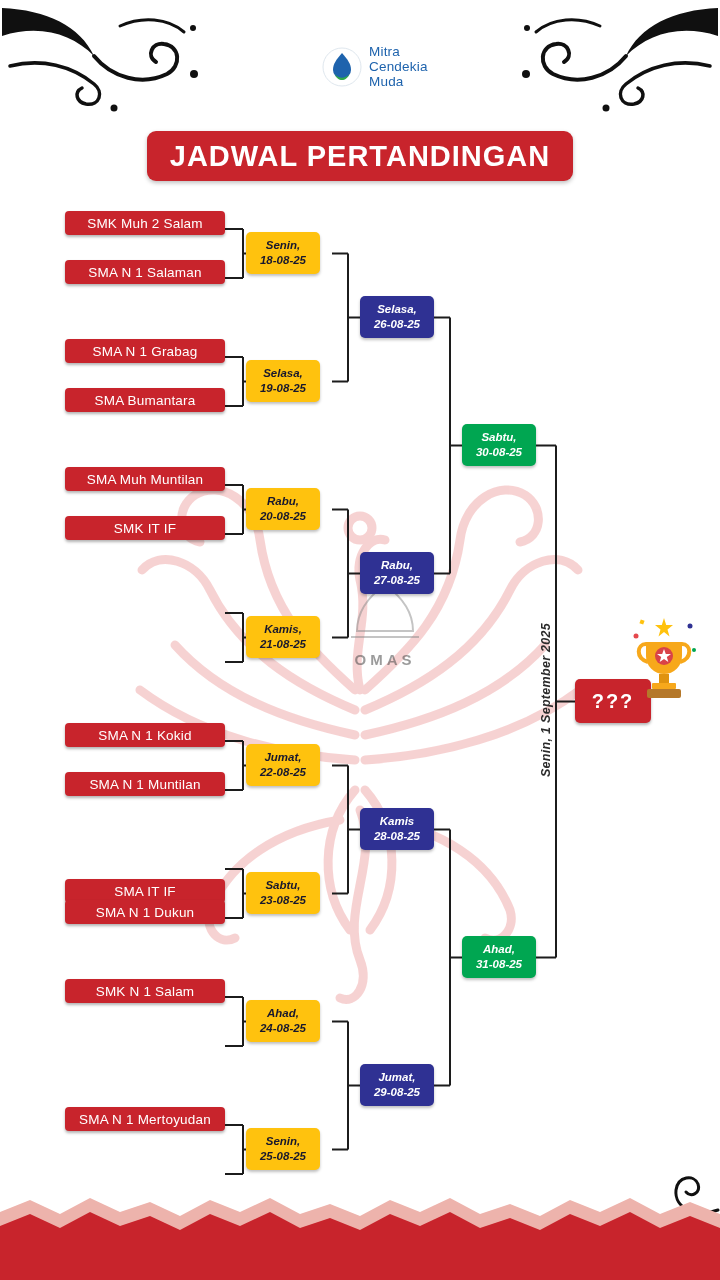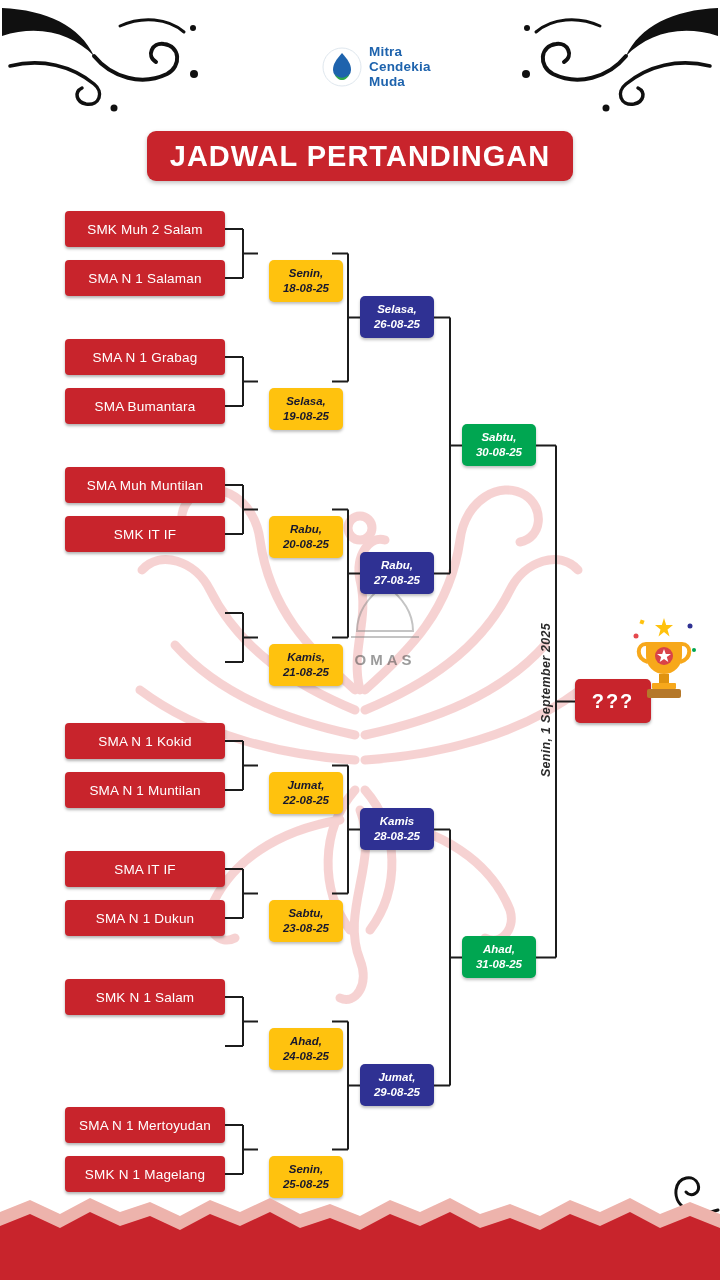--- a/index.html
+++ b/index.html
@@ -8,38 +8,38 @@
   .page { position:relative; width:720px; height:1280px; margin:0 auto;
           background:#ffffff; overflow:hidden; }
 
   
   .flourish { position:absolute; top:8px; width:205px; height:105px; z-index:4; }
   .flourish.left  { left:2px; }
   .flourish.right { right:2px; transform:scaleX(-1); }
 
   
   .logo { position:absolute; top:44px; left:322px; display:flex; align-items:center; gap:7px; z-index:4; }
-  .logo-text span { display:block; color:#1e63ad; font-weight:700; font-size:13.5px; line-height:1.12; letter-spacing:.2px; }
+  .logo-text span { display:block; color:#1e63ad; font-weight:400; font-size:13.5px; line-height:1.12; letter-spacing:.2px; }
 
   
   .title-banner { position:absolute; left:147px; top:131px; width:426px; height:50px;
     background:var(--red,#C8242C); border-radius:9px; display:flex; align-items:center; justify-content:center;
     color:#fff; font-size:29px; font-weight:700; letter-spacing:1px; z-index:4;
     box-shadow:0 2px 4px rgba(0,0,0,.25); }
 
   
-  .team-box { position:absolute; left:65px; width:160px; height:36px; background:var(--red,#C8242C);
+  .team-box { position:absolute; left:65px; width:160px; height:24px; background:var(--red,#C8242C);
     color:#fff; border-radius:4px; display:flex; align-items:center; justify-content:center;
     font-size:13.5px; letter-spacing:.2px; box-shadow:0 2px 3px rgba(0,0,0,.3); z-index:3; text-align:center; }
 
   .date-box { position:absolute; width:74px; height:42px; border-radius:5px;
     display:flex; flex-direction:column; align-items:center; justify-content:center;
     font-style:italic; font-size:11.5px; font-weight:700; line-height:1.3;
     box-shadow:0 2px 3px rgba(0,0,0,.25); z-index:3; text-align:center; }
-  .date-box.yellow { left:269px; background:var(--yellow,#FFC20E); color:#17172e;margin-top:28px; }
+  .date-box.yellow { left:246px; background:var(--yellow,#FFC20E); color:#17172e; }
   .date-box.blue   { left:360px; background:var(--blue,#2F3193);  color:#ffffff; }
   .date-box.green  { left:462px; background:var(--green,#00A651); color:#ffffff; }
 
   .final-box { position:absolute; left:575px; top:679px; width:76px; height:44px;
     background:var(--red,#C8242C); color:#fff; border-radius:5px; display:flex; align-items:center;
     justify-content:center; font-weight:700; font-size:20px; letter-spacing:2px;
     box-shadow:0 2px 3px rgba(0,0,0,.3); z-index:3; }
 
   .final-date { position:absolute; left:447px; top:692px; width:200px; height:16px;
     transform:rotate(-90deg); text-align:center; font-style:italic; font-weight:700;
@@ -150,25 +150,24 @@
   <div class="title-banner">JADWAL PERTANDINGAN</div>
 
   <div class="team-box" style="top:211px">SMK Muh 2 Salam</div>
   <div class="team-box" style="top:260px">SMA N 1 Salaman</div>
   <div class="team-box" style="top:339px">SMA N 1 Grabag</div>
   <div class="team-box" style="top:388px">SMA Bumantara</div>
   <div class="team-box" style="top:516px">SMK IT IF</div>
   <div class="team-box" style="top:467px">SMA Muh Muntilan</div>
   <div class="team-box" style="top:723px">SMA N 1 Kokid</div>
   <div class="team-box" style="top:772px">SMA N 1 Muntilan</div>
-  <div class="team-box" style="top:851px">SMA IT IF</div>
+  <div class="team-box" style="top:879px">SMA IT IF</div>
   <div class="team-box" style="top:900px">SMA N 1 Dukun</div>
   <div class="team-box" style="top:979px">SMK N 1 Salam</div>
   <div class="team-box" style="top:1107px">SMA N 1 Mertoyudan</div>
-  <div class="team-box" style="top:1156px">SMK N 1 Magelang</div>
 
   <div class="date-box yellow" style="top:232px">
     <span>Senin,</span>
     <span>18-08-25</span>
   </div>
   <div class="date-box yellow" style="top:360px">
     <span>Selasa,</span>
     <span>19-08-25</span>
   </div>
   <div class="date-box yellow" style="top:488px">

